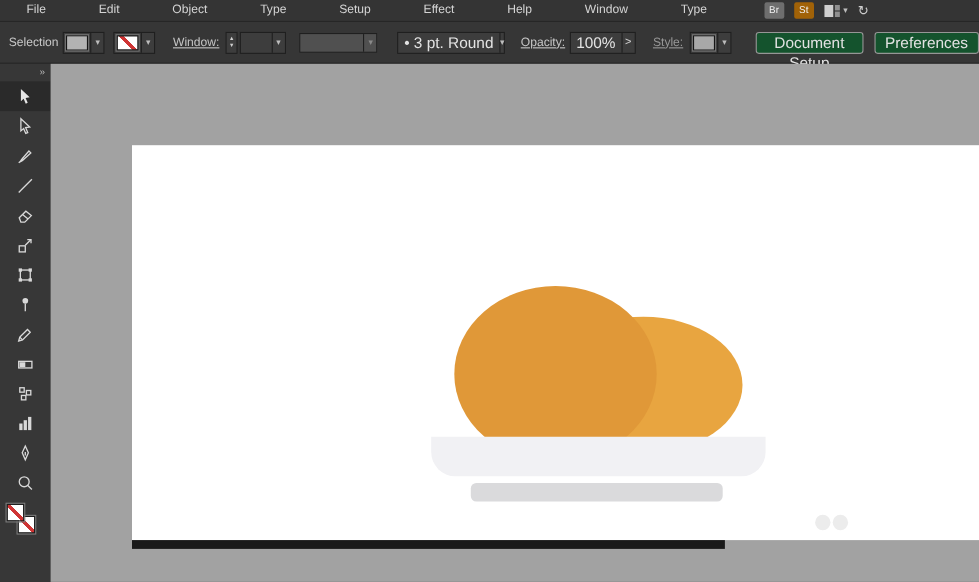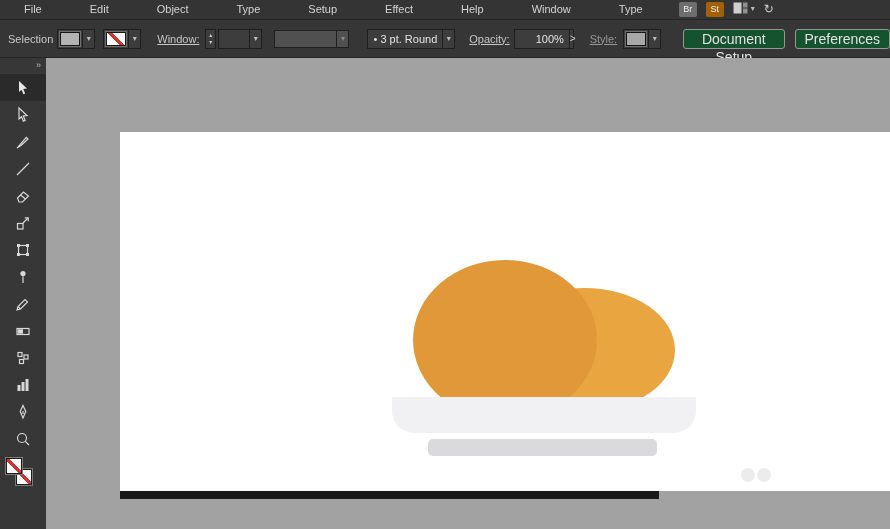--- a/index.html
+++ b/index.html
@@ -1,40 +1,40 @@
 <!DOCTYPE html>
 <html><head>
 <meta charset="utf-8">
 <style>
   * { box-sizing: border-box; margin: 0; padding: 0; font-family: "Liberation Sans", sans-serif; }
   html, body { width: 890px; height: 529px; overflow: hidden; background: #333; }
 
   
   .menubar { height: 20px; background: #343434; display: flex; align-items: center; border-bottom: 1px solid #262626; }
   .menu-item { color: #d4d4d4; font-size: 11px; padding: 0 24px; line-height: 19px; cursor: default; }
-  .menubar-icons { display: flex; align-items: flex-start; gap: 9px; margin-left: 12px; }
+  .menubar-icons { display: flex; align-items: center; gap: 9px; margin-left: 28px; }
   .badge { display: inline-block; min-width: 18px; height: 15px; line-height: 15px; text-align: center;
            font-size: 9px; color: #f0f0f0; border-radius: 2px; }
   .badge.br { background: #6e6e6e; }
   .badge.st { background: #a16207; }
   .chev { color: #bdbdbd; font-size: 8px; }
   .power { color: #cccccc; font-size: 12px; }
 
   
   .controlbar { height: 38px; background: #363636; display: flex; align-items: center; border-bottom: 1px solid #242424; padding-left: 8px; }
   .ctx-label { color: #c8c8c8; font-size: 11px; width: 48px; }
   .combo { display: flex; align-items: center; height: 20px; border: 1px solid #1f1f1f; background: #3d3d3d; }
   .combo .chevcell { width: 12px; align-self: stretch; display: flex; align-items: center; justify-content: center; border-left: 1px solid #1f1f1f; }
   .swatch { width: 20px; height: 14px; border: 1px solid #161616; outline: 1px solid #6f6f6f; margin: 0 2px; }
   .swatch.none { background: linear-gradient(45deg, #ffffff 42%, #cf3434 42%, #cf3434 58%, #ffffff 58%); }
   .link-label { color: #c6c6c6; font-size: 11px; text-decoration: underline; }
   .link-label.dim { color: #979797; }
   .stepper { width: 13px; height: 20px; border: 1px solid #1f1f1f; background: #3d3d3d; display: flex; flex-direction: column; align-items: center; justify-content: center; }
   .stepper span { font-size: 6px; line-height: 7px; color: #cfcfcf; }
-  .field { color: #e3e3e3; font-size: 11px; padding: 0 5px; flex: 1; }
+  .field { color: #e3e3e3; font-size: 14px; padding: 0 5px; flex: 1; }
   .dd-empty { width: 56px; }
   .profile { width: 96px; height: 18px; background: #505050; }
   .profile .chevcell .chev { color: #8a8a8a; }
   .brush-field { width: 98px; }
   .brush-field .field { text-align: center; white-space: nowrap; }
   .opacity-field { width: 60px; }
   .popup-arrow { color: #d0d0d0; font-size: 10px; }
   .btn { height: 20px; border: 1px solid #969696; border-radius: 3px; background: #14532d; color: #e2e2e2;
          font-size: 14px; padding: 0 9px; line-height: 18px; cursor: default; }
 
@@ -136,21 +136,21 @@
       <span>•</span>
       <span>3 pt. Round</span>
     </span>
     <span class="chevcell">
         <span class="chev">▾</span>
       </span>
   </span>
 
   <span class="link-label" style="margin-left:14px;">Opacity:</span>
 
-  <span class="combo opacity-field" style="margin-left:4px;padding-left:16px;">
+  <span class="combo opacity-field" style="margin-left:4px;">
     <span class="field">100%</span>
     <span class="chevcell">
         <span class="popup-arrow">&gt;</span>
       </span>
   </span>
 
   <span class="link-label dim" style="margin-left:16px;">Style:</span>
 
   <span class="combo" style="margin-left:6px;">
     <span class="swatch" style="background: rgb(168, 168, 168);"></span>

